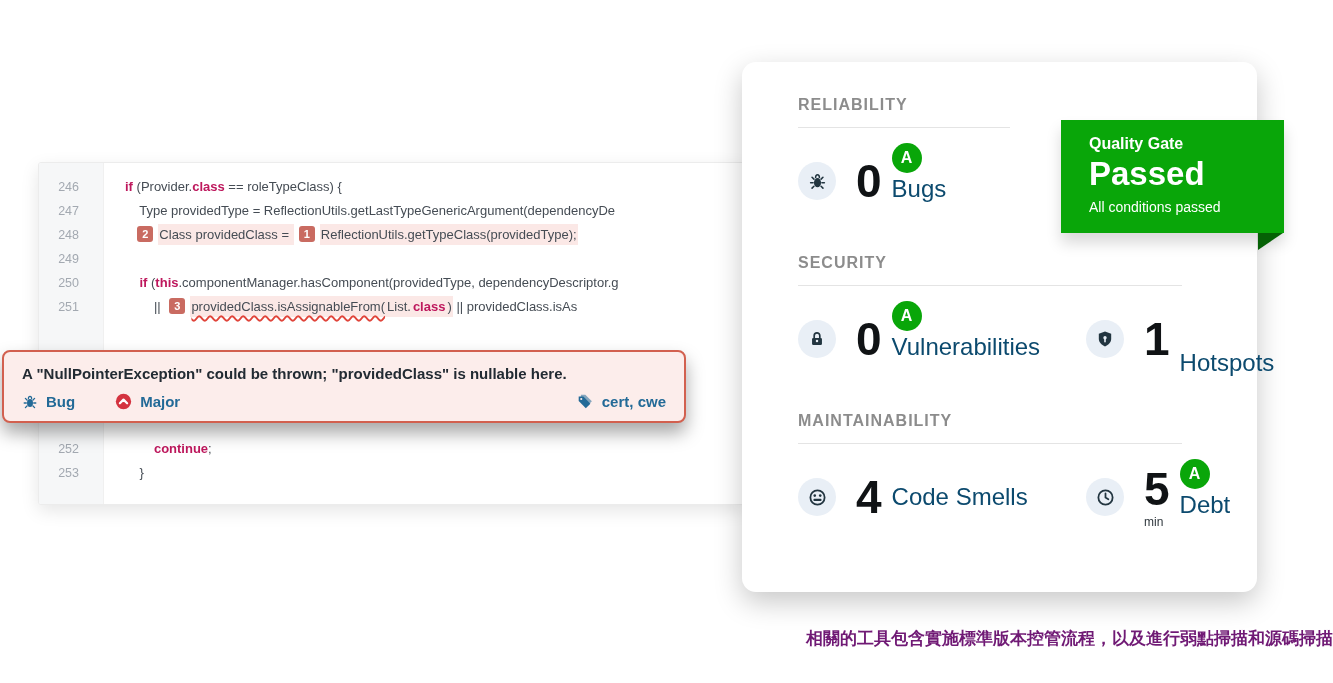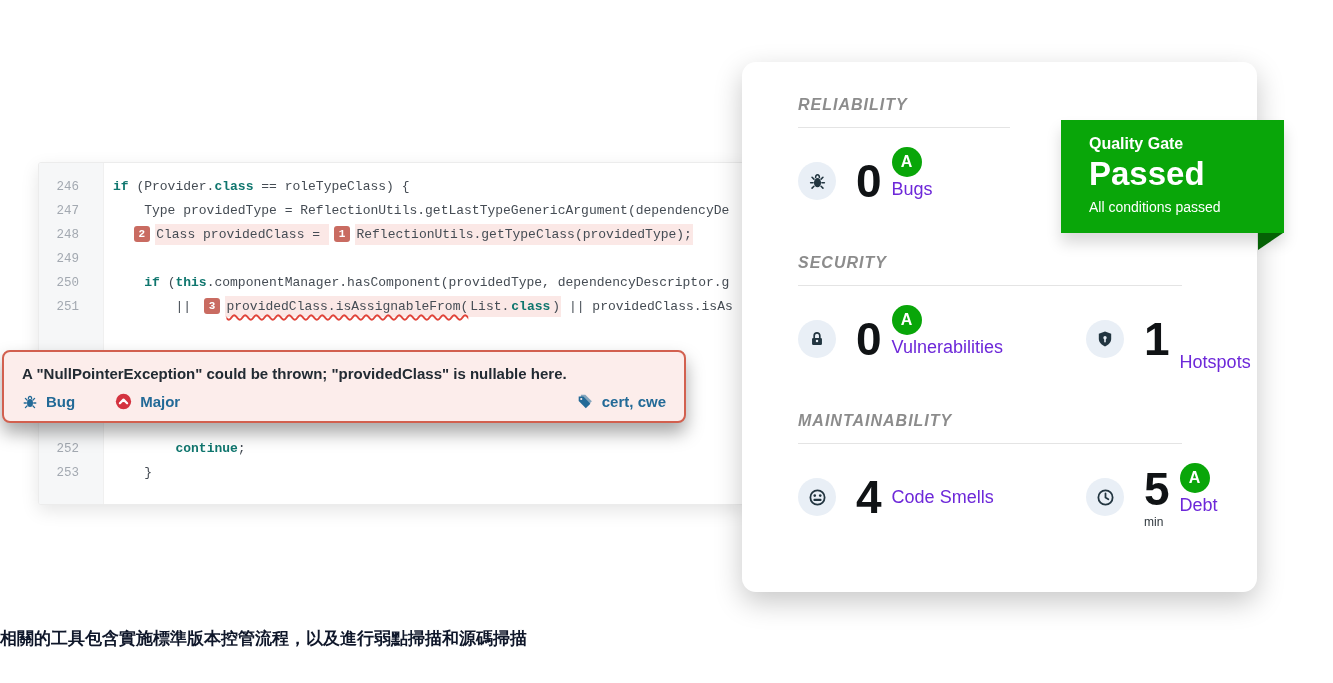--- a/index.html
+++ b/index.html
@@ -7,24 +7,24 @@
          font-family:"Liberation Sans",sans-serif;}
 
   
   .code-panel{position:absolute;left:38px;top:162px;width:707px;height:343px;
               background:#fff;border:1px solid #ececec;border-radius:3px;
               box-shadow:0 6px 18px rgba(0,0,0,.10);overflow:hidden;box-sizing:border-box;}
   .gutter-bg{position:absolute;left:0;top:0;bottom:0;width:64px;background:#f6f7f8;
              border-right:1px solid #f0f0f0;}
   .code-lines{position:relative;padding-top:12px;}
   .code-line{display:flex;height:24px;line-height:24px;
-             font-family:Liberation Mono, monospace;font-size:13px;white-space:pre;}
+             font-family:Liberation Sans, sans-serif;font-size:13px;white-space:pre;gap:12px;}
   .line-num{flex:0 0 40px;padding-right:24px;text-align:right;color:#a3a9b1;font-size:12.5px;}
   .line-code{padding-left:10px;color:#454c54;}
-  .tok-k{color:#0f766e;font-weight:bold;}
+  .tok-k{color:#be185d;font-weight:bold;}
   .tok-h{background:#fbe8e6;padding:3px 1px;}
   .tok-w{text-decoration:underline wavy #e0443a 1.5px;text-underline-offset:4px;}
   .issue-badge{display:inline-block;background:#c96b61;color:#fff;border-radius:3px;
                font-size:11px;font-weight:bold;line-height:16px;padding:0 5px;margin:0 5px;
                vertical-align:1px;}
   .issue-gap{height:118px;}
 
   
   .issue-box{position:absolute;left:2px;top:350px;width:684px;box-sizing:border-box;
              background:#fcedeb;border:2px solid #d2604f;border-radius:8px;
@@ -33,52 +33,52 @@
   .issue-meta{display:flex;align-items:center;margin-top:11px;}
   .issue-chip{display:flex;align-items:center;gap:8px;color:#236a97;
               font-size:15px;font-weight:bold;}
   .issue-chip + .issue-chip{margin-left:40px;}
   .issue-spacer{flex:1;}
 
   
   .quality-card{position:absolute;left:742px;top:62px;width:515px;height:530px;
                 background:#fff;border-radius:14px;box-shadow:0 10px 28px rgba(0,0,0,.22);
                 box-sizing:border-box;padding:0 0 0 56px;z-index:8;}
-  .sec-head{font-size:16px;font-weight:bold;font-style:italic;color:#8c8c8c;
+  .sec-head{font-size:16px;font-weight:bold;color:#8c8c8c;
             letter-spacing:1px;}
   .sec-rule{border-top:1px solid #e4e4e4;margin-top:13px;}
   .metric-row{display:flex;align-items:center;margin-top:22px;height:62px;}
   .metric{display:flex;align-items:center;}
   .metric.col1{width:240px;}
   .metric.col2{margin-left:48px;}
   .m-icon-circle{width:38px;height:38px;border-radius:50%;background:#e9eff6;
                  display:flex;align-items:center;justify-content:center;color:#223540;flex:0 0 38px;}
   .m-num{font-size:46px;font-weight:bold;color:#101315;margin-left:20px;line-height:1;}
   .m-numcol{display:flex;flex-direction:column;align-items:flex-start;margin-left:20px;}
   .m-numcol .m-num{margin-left:0;}
   .m-unit{font-size:12px;color:#30383e;margin-top:3px;}
   .m-meta{display:flex;flex-direction:column;align-items:flex-start;margin-left:10px;gap:2px;}
   .rating-badge{width:30px;height:30px;border-radius:50%;background:#09a609;color:#fff;
                 font-size:16px;font-weight:bold;display:flex;align-items:center;
                 justify-content:center;margin-top:-16px;}
-  .m-label{font-size:18px;color:#6d28d9;}
+  .m-label{font-size:24px;color:#0c4a6e;}
 
   
   .quality-gate{position:absolute;left:1061px;top:120px;width:223px;height:113px;
                 background:#09a609;color:#fff;box-sizing:border-box;padding:15px 0 0 28px;
                 box-shadow:0 10px 14px rgba(0,0,0,.15);z-index:9;}
   .gate-title{font-size:16px;font-weight:bold;}
   .gate-status{font-size:33px;font-weight:bold;margin-top:3px;line-height:1.1;}
   .gate-sub{font-size:14px;margin-top:7px;}
   .gate-fold{position:absolute;left:1258px;top:233px;width:0;height:0;
              border-top:17px solid #056105;border-right:25px solid transparent;z-index:9;}
 
   
-  .caption{position:absolute;left:0;right:0;top:627px;text-align:left;
-           font-size:17px;font-weight:bold;color:#0f172a;}
+  .caption{position:absolute;left:0;right:0;top:627px;text-align:right;
+           font-size:17px;font-weight:bold;color:#701a75;}
 </style>
 </head>
 <body>
 
 <div class="stage">
 
   <div class="code-panel">
     <div class="gutter-bg"></div>
     <div class="code-lines">
         <div class="code-line"><span class="line-num">246</span><span class="line-code"><span class="tok-k">if</span><span class=""> (Provider.</span><span class="tok-k">class</span><span class=""> == roleTypeClass) {</span></span></div>

